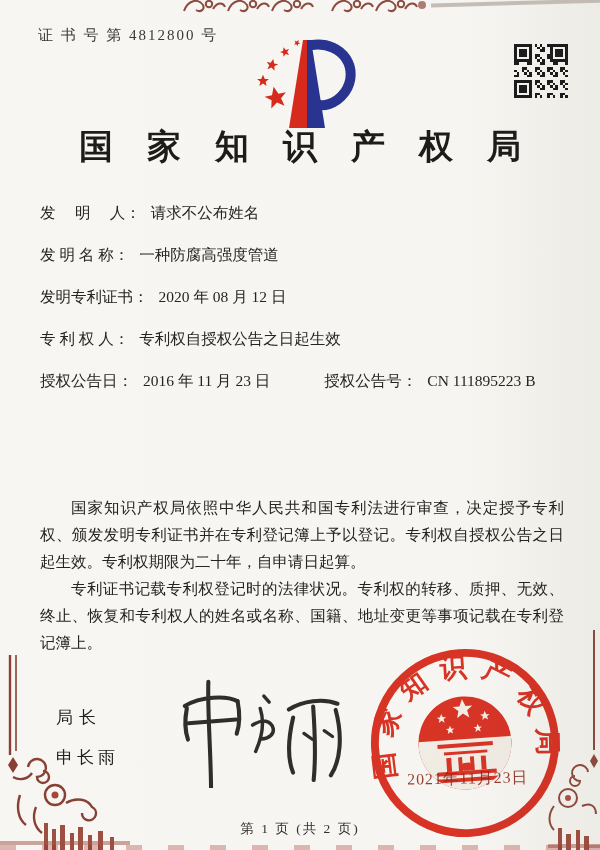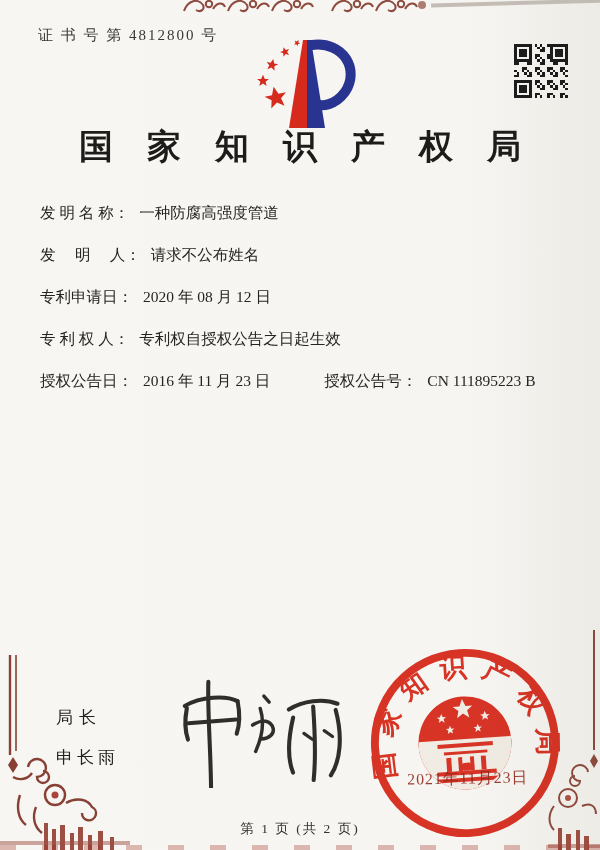--- a/index.html
+++ b/index.html
@@ -541,36 +541,40 @@
       <div style="background: transparent;"></div>
       <div style="background: rgb(28, 28, 28);"></div>
       <div style="background: transparent;"></div>
       <div style="background: rgb(28, 28, 28);"></div>
     </div>
 
   <div class="title">国家知识产权局</div>
 
   <div class="fields">
     <div class="field-row">
+      <span class="flabel">发　 明 　人：</span><span class="fvalue">请求不公布姓名</span>
+    </div>
+    <div class="field-row">
       <span class="flabel">发 明 名 称：</span><span class="fvalue">一种防腐高强度管道</span>
     </div>
     <div class="field-row">
-      <span class="flabel">发　 明 　人：</span><span class="fvalue">请求不公布姓名</span>
-    </div>
-    <div class="field-row">
-      <span class="flabel">专利申请日：</span><span class="fvalue">2020 年 08 月 12 日</span>
+      <span class="flabel">发明专利证书：</span><span class="fvalue">2020 年 08 月 12 日</span>
     </div>
     <div class="field-row">
       <span class="flabel">专 利 权 人：</span><span class="fvalue">专利权自授权公告之日起生效</span>
     </div>
     <div class="field-row">
       <span class="flabel">授权公告日：</span><span class="fvalue">2016 年 11 月 23 日</span><span class="pair2"><span class="flabel">授权公告号：</span><span class="fvalue">CN 111895223 B</span></span>
     </div>
   </div>
 
+  <div class="body-text">
+    <p>国家知识产权局依照中华人民共和国专利法进行审查，决定授予专利权、颁发发明专利证书并在专利登记簿上予以登记。专利权自授权公告之日起生效。专利权期限为二十年，自申请日起算。</p>
+    <p>专利证书记载专利权登记时的法律状况。专利权的转移、质押、无效、终止、恢复和专利权人的姓名或名称、国籍、地址变更等事项记载在专利登记簿上。</p>
+  </div>
 
   <div class="sig-title">局长</div>
   <div class="sig-name">申长雨</div>
 
   <div class="sig-script">
     <span class="sr">申长雨</span>
     <svg width="180" height="112" viewBox="0 0 170 110">
       <g fill="none" stroke="#2f2e2c" stroke-width="4" stroke-linecap="round" transform="rotate(-2 85 55)">
         <path d="M38,4 C36,32 38,72 37,108"></path>
         <path d="M14,27 C30,18 55,18 66,24"></path>

